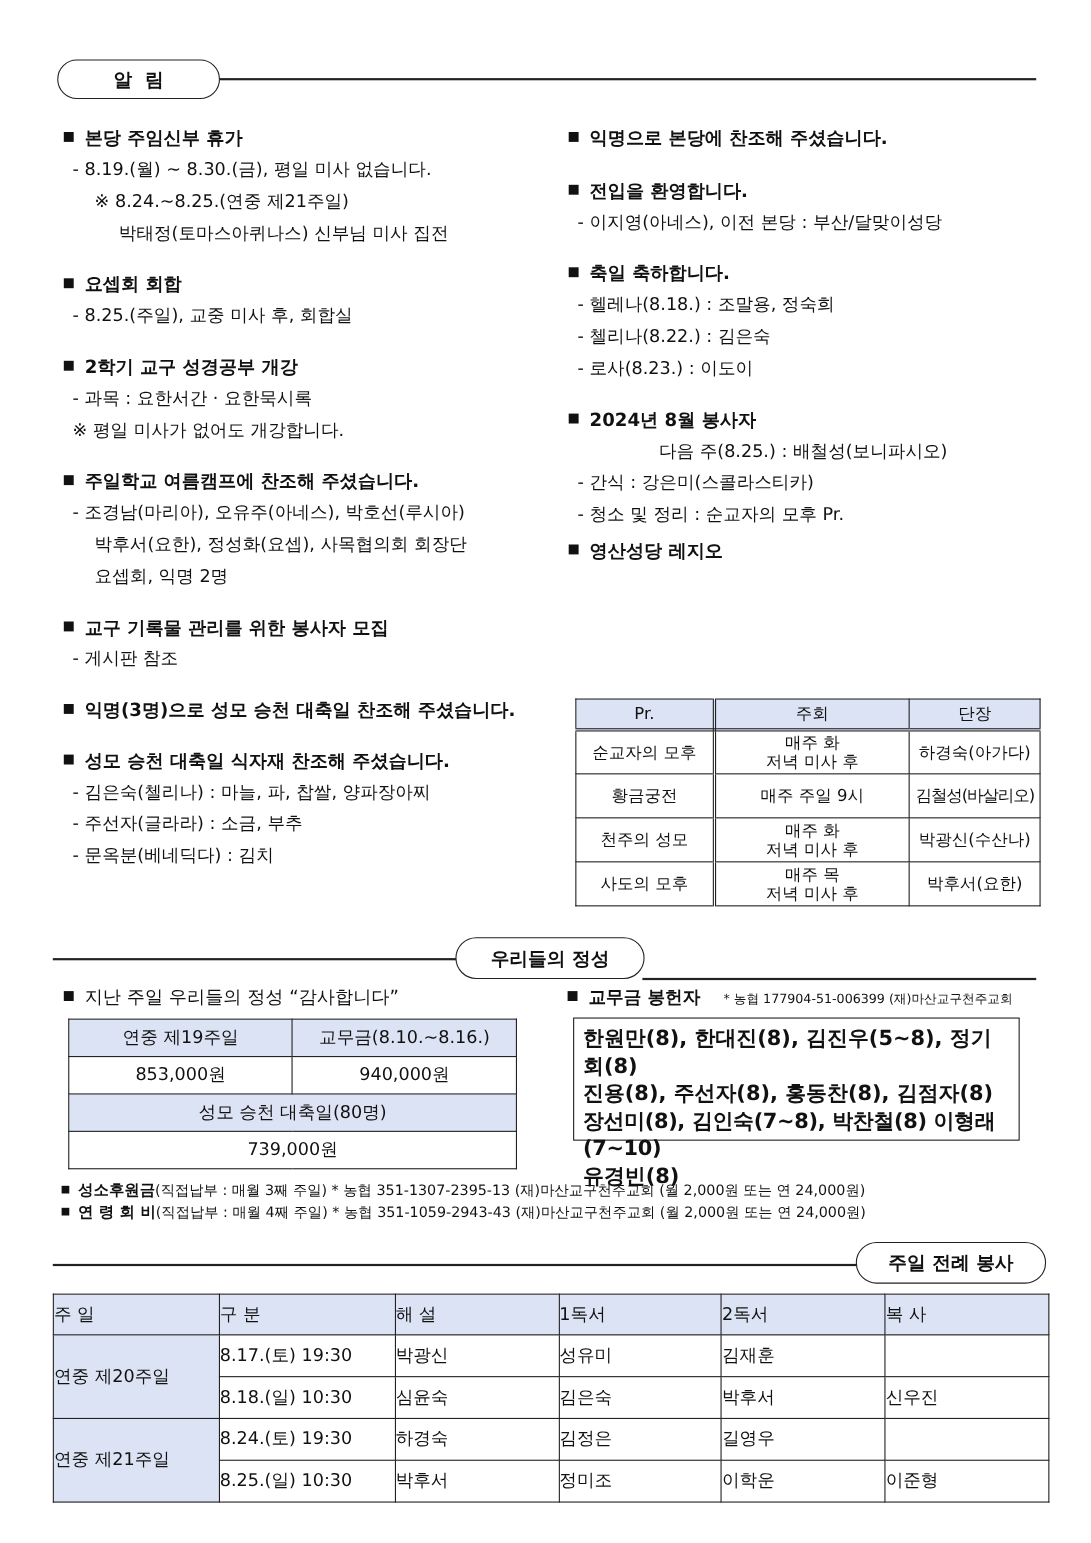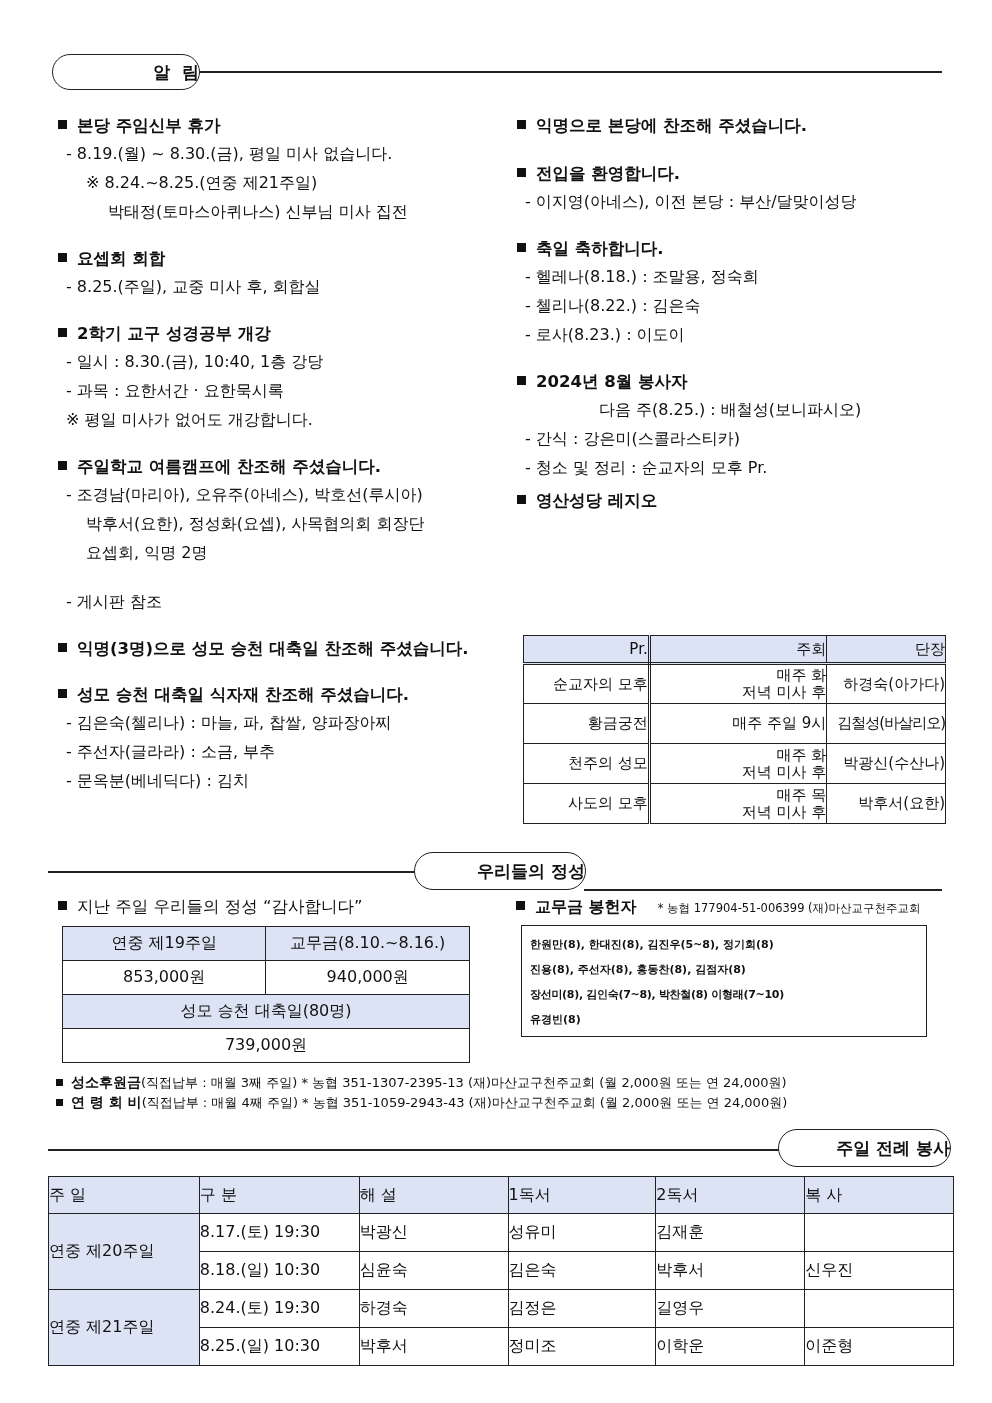--- a/index.html
+++ b/index.html
@@ -1,44 +1,44 @@
 <!DOCTYPE html>
 <html><head>
 <meta charset="utf-8">
 <style>
   * { box-sizing: border-box; margin: 0; padding: 0; }
   html, body { width: 992px; height: 1403px; background: #ffffff; }
   body { position: relative; font-family: "DejaVu Sans", "Liberation Sans", sans-serif; color: #111; overflow: hidden; }
 
-  .pill { position: absolute; border: 1.5px solid #222; border-radius: 20px; background: #fff; font-weight: bold; display: flex; align-items: center; justify-content: flex-end; z-index: 2; }
+  .pill { position: absolute; border: 1.5px solid #222; border-radius: 20px; background: #fff; font-weight: bold; display: flex; align-items: center; justify-content: center; z-index: 2; }
   .hline { position: absolute; height: 1.5px; background: #222; z-index: 1; }
 
   .col { position: absolute; }
   .sec { margin-bottom: 22px; }
   .h { font-weight: bold; font-size: 16.5px; line-height: 26px; white-space: nowrap; }
   .h .sq { display: inline-block; width: 9px; height: 9px; background: #111; margin-right: 10px; vertical-align: 2px; }
   .h2 { padding-left: 20px; font-weight: bold; font-size: 16.5px; line-height: 28px; white-space: nowrap; }
   .li { font-size: 16px; line-height: 29px; padding-left: 8px; white-space: nowrap; }
   .li.ind { padding-left: 28px; }
   .li.ind2 { padding-left: 50px; }
   .li.ind3 { padding-left: 82px; }
 
   table { border-collapse: collapse; }
   .legio { position: absolute; left: 523px; top: 635px; width: 423px; border: 1.5px solid #222; }
-  .legio td, .legio th { border: 1px solid #222; text-align: right; font-size: 15px; line-height: 17px; }
+  .legio td, .legio th { border: 1px solid #222; text-align: center; font-size: 15px; line-height: 17px; }
   .legio th { background: #dce3f4; font-weight: normal; height: 28px; border-bottom: 3px double #222; }
   .legio td { height: 40px; }
   .legio td.c1 { border-right: 3px double #222; }
   .legio th.c1 { border-right: 3px double #222; }
 
   .offer { position: absolute; left: 62px; top: 926px; width: 408px; border: 1.5px solid #222; }
   .offer td { border: 1px solid #222; text-align: center; height: 34px; font-size: 16px; }
   .offer td.hd { background: #dce3f4; }
 
-  .donor { position: absolute; left: 521px; top: 925px; width: 406px; height: 112px; border: 1.5px solid #222; padding: 6px 8px; font-size: 11px; font-weight: bold; line-height: 25px; }
+  .donor { position: absolute; left: 521px; top: 925px; width: 406px; height: 112px; border: 1.5px solid #222; padding: 6px 8px; font-size: 19px; font-weight: bold; line-height: 25px; }
 
   .fine { position: absolute; left: 56px; font-size: 13px; white-space: nowrap; line-height: 18px; }
   .fine .sq { display: inline-block; width: 7px; height: 7px; background: #111; margin-right: 8px; vertical-align: 1px; }
 
   .sched { position: absolute; left: 48px; top: 1176px; width: 906px; border: 1.5px solid #222; }
   .sched th, .sched td { border: 1px solid #222; text-align: left; font-size: 16px; }
   .sched th { background: #dce3f4; height: 37px; font-weight: normal; }
   .sched td { height: 38px; }
   .sched td.wk { background: #dce3f4; }
 </style>
@@ -58,33 +58,33 @@
     <div class="li ind2">박태정(토마스아퀴나스) 신부님 미사 집전</div>
   </div>
 
   <div class="sec" style="margin-bottom:20px;">
     <div class="h"><span class="sq"></span><span>요셉회 회합</span></div>
     <div class="li">- 8.25.(주일), 교중 미사 후, 회합실</div>
   </div>
 
   <div class="sec" style="margin-bottom:20px;">
     <div class="h"><span class="sq"></span><span>2학기 교구 성경공부 개강</span></div>
-    <div class="li">- 일시 : 8.30.(금), 10:40, 1층 강당</div>
     <div class="li">- 과목 : 요한서간 · 요한묵시록</div>
     <div class="li">※ 평일 미사가 없어도 개강합니다.</div>
   </div>
 
   <div class="sec" style="margin-bottom:20px;">
     <div class="h"><span class="sq"></span><span>주일학교 여름캠프에 찬조해 주셨습니다.</span></div>
     <div class="li">- 조경남(마리아), 오유주(아네스), 박호선(루시아)</div>
     <div class="li ind">박후서(요한), 정성화(요셉), 사목협의회 회장단</div>
     <div class="li ind">요셉회, 익명 2명</div>
   </div>
 
   <div class="sec" style="margin-bottom:20px;">
+    <div class="h"><span class="sq"></span><span>교구 기록물 관리를 위한 봉사자 모집</span></div>
     <div class="li">- 게시판 참조</div>
   </div>
 
   <div class="sec" style="margin-bottom:20px;">
     <div class="h"><span class="sq"></span><span>익명(3명)으로 성모 승천 대축일 찬조해 주셨습니다.</span></div>
   </div>
 
   <div class="sec">
     <div class="h"><span class="sq"></span><span>성모 승천 대축일 식자재 찬조해 주셨습니다.</span></div>
     <div class="li">- 김은숙(첼리나) : 마늘, 파, 찹쌀, 양파장아찌</div>

